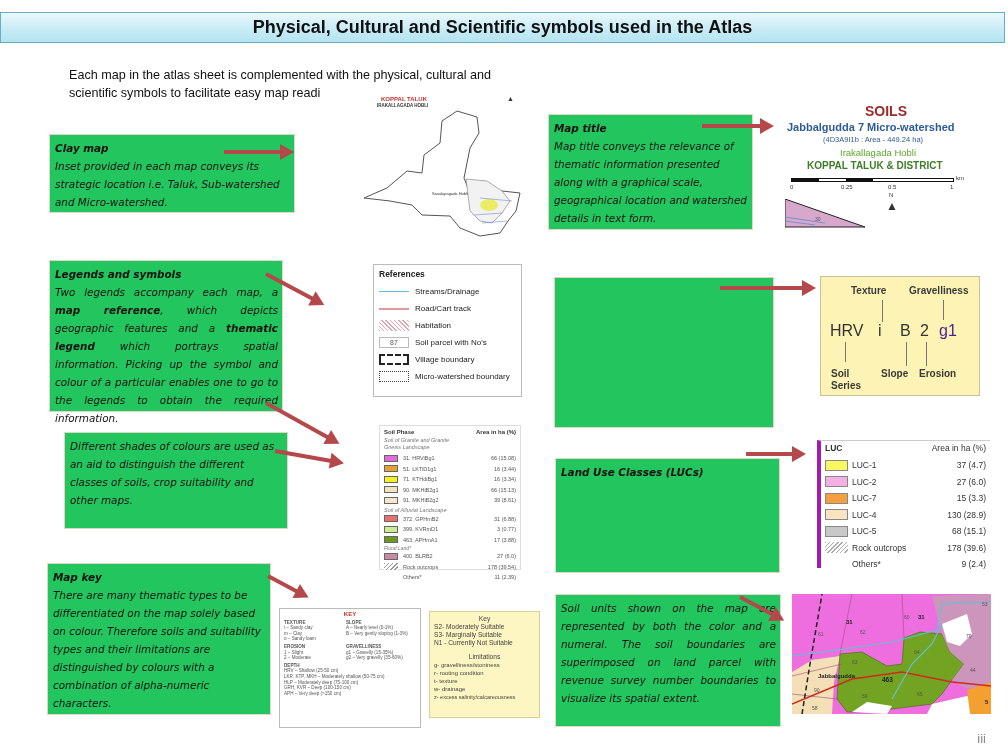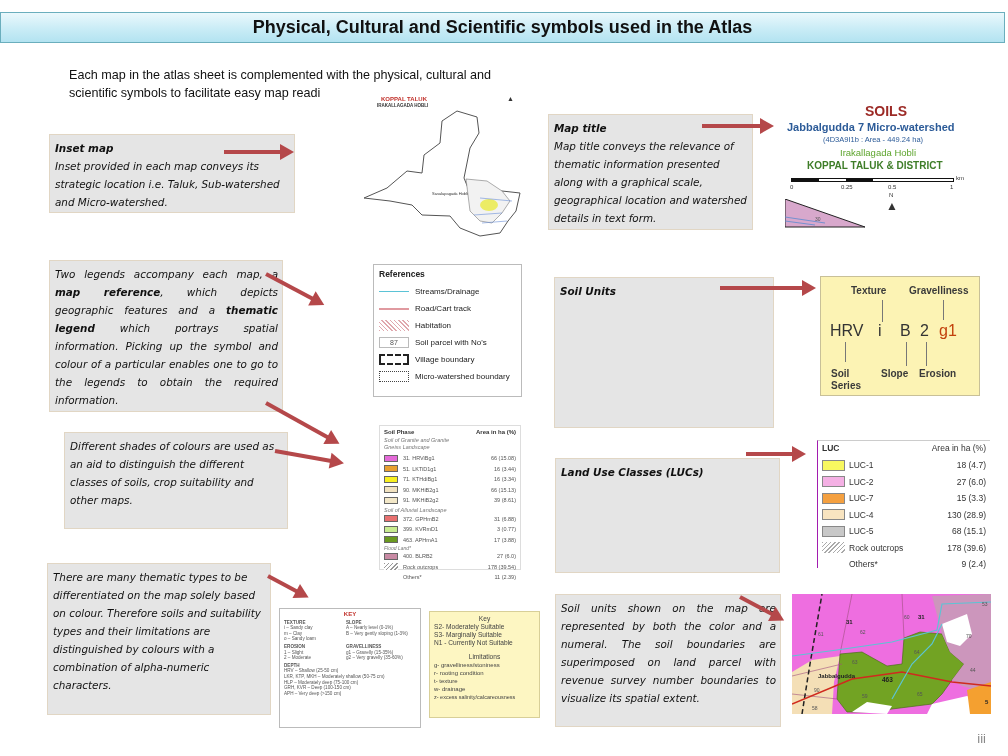--- a/index.html
+++ b/index.html
@@ -1,21 +1,21 @@
 <!DOCTYPE html>
 <html><head>
 <meta charset="utf-8">
 <style>
   * { box-sizing: border-box; margin: 0; padding: 0; }
   body { width: 1008px; height: 756px; background: #ffffff; position: relative; overflow: hidden; font-family: "DejaVu Sans", sans-serif; }
   .title-bar { position: absolute; left: 0; top: 12px; width: 1005px; height: 31px; border: 1px solid #6aaebd;
     background: linear-gradient(to bottom, #eaf8fc 0%, #c9ecf6 55%, #b3e3f1 100%); text-align: center; }
   .title-bar span { font-family: "Liberation Sans", sans-serif; font-weight: bold; font-size: 18px; line-height: 29px; color: #111; letter-spacing: 0px; }
   .intro { position: absolute; left: 57px; top: 66px; width: 460px; font-family: "Liberation Sans", sans-serif; font-size: 12.6px; line-height: 18px; color: #111; margin-left: 12px; }
-  .box { position: absolute; background: #e5e5e5; border: 1px solid #e1d6c4; padding: 4px 4px 4px 5px;
+  .box { position: absolute; background: #22c55e; border: 1px solid #e1d6c4; padding: 4px 4px 4px 5px;
     font-family: "DejaVu Sans", sans-serif; font-style: italic; font-size: 10.4px; line-height: 18px; color: #111; }
   .box .hd { font-weight: bold; display: block; }
   .box.just { text-align: justify; }
   .box b { font-weight: bold; }
   .arrow { position: absolute; height: 4px; background: #b5484a; transform-origin: left center; }
   .arrow::after { content: ""; position: absolute; right: -10px; top: -6px; border-left: 14px solid #b5484a; border-top: 8px solid transparent; border-bottom: 8px solid transparent; }
   .panel { position: absolute; background: #fff; font-family: "Liberation Sans", sans-serif; color: #222; }
   .legend-box { border: 1px solid #bbb; }
   .ref-row { display: flex; align-items: center; height: 17px; font-size: 8px; }
   .ref-sym { width: 30px; height: 11px; margin-right: 6px; flex: none; }
@@ -28,43 +28,44 @@
 </head>
 <body>
 
 <div class="title-bar">
   <span>Physical, Cultural and Scientific symbols used in the Atlas</span>
 </div>
 
 <div class="intro">Each map in the atlas sheet is complemented with the  physical, cultural and scientific  symbols to facilitate easy map readi</div>
 
 <div class="box" style="left:49px;top:134px;width:246px;height:79px;">
-  <span class="hd">Inset map</span>
+  <span class="hd">Clay map</span>
   <span>Inset  provided in each map conveys its strategic location i.e. Taluk, Sub-watershed and  Micro-watershed.</span>
 </div>
 
 <div class="box just" style="left:49px;top:260px;width:234px;height:152px;">
+  <span class="hd">Legends and symbols</span>
   <span>Two legends accompany each map, a </span><b>map reference</b><span>, which depicts geographic features and a </span><b>thematic legend</b><span> which portrays spatial  information. Picking up the symbol and colour of a particular enables one to go to the legends to obtain the required information.</span>
 </div>
 
 <div class="box" style="left:64px;top:432px;width:224px;height:97px;">
   <span>Different shades of colours are used as an aid to distinguish the different classes of soils, crop suitability  and other maps.</span>
 </div>
 
 <div class="box" style="left:47px;top:563px;width:224px;height:152px;">
+  <span class="hd">Map key</span>
   <span>There are many thematic types to be differentiated on the map solely based on colour. Therefore soils and suitability types and their limitations are distinguished by colours with a combination of alpha-numeric characters.</span>
 </div>
 
 <div class="box" style="left:548px;top:114px;width:205px;height:116px;">
   <span class="hd">Map title</span>
   <span>Map title conveys the relevance of thematic information presented along with  a graphical scale, geographical location and watershed details in text form.</span>
 </div>
 
 <div class="box just" style="left:554px;top:277px;width:220px;height:151px;">
-  <span class="hd">Soil Units</span>
 </div>
 
 <div class="box" style="left:555px;top:458px;width:225px;height:115px;">
   <span class="hd">Land Use Classes (LUCs)</span>
 </div>
 
 <div class="box just" style="left:555px;top:594px;width:226px;height:133px;">
   <span>Soil units shown on the map are represented by both the color and a numeral. The soil boundaries are superimposed on land parcel with revenue survey number boundaries to visualize its spatial extent.</span>
 </div>
 
@@ -256,40 +257,40 @@
   <div style="font-size:5.5px;white-space:nowrap;">z- excess salinity/calcareousness</div>
 </div>
 
 <div class="panel" style="left:820px;top:276px;width:160px;height:120px;background:#fcf3b4;border:1px solid #c8c098;">
   <div style="position:absolute;left:30px;top:8px;font-size:10px;font-weight:bold;color:#3a3a3a;">Texture</div>
   <div style="position:absolute;left:88px;top:8px;font-size:10px;font-weight:bold;color:#3a3a3a;">Gravelliness</div>
   <div style="position:absolute;left:9px;top:45px;font-size:16px;color:#333;">HRV</div>
   <div style="position:absolute;left:57px;top:45px;font-size:16px;color:#333;">i</div>
   <div style="position:absolute;left:79px;top:45px;font-size:16px;color:#333;">B</div>
   <div style="position:absolute;left:99px;top:45px;font-size:16px;color:#333;">2</div>
-  <div style="position:absolute;left:118px;top:45px;font-size:16px;color:#c2410c;">g1</div>
+  <div style="position:absolute;left:118px;top:45px;font-size:16px;color:#4c1d95;">g1</div>
   <div style="position:absolute;left:61px;top:23px;width:1px;height:22px;background:#777;"></div>
   <div style="position:absolute;left:122px;top:23px;width:1px;height:20px;background:#777;"></div>
   <div style="position:absolute;left:24px;top:65px;width:1px;height:20px;background:#777;"></div>
   <div style="position:absolute;left:85px;top:65px;width:1px;height:24px;background:#777;"></div>
   <div style="position:absolute;left:105px;top:65px;width:1px;height:24px;background:#777;"></div>
   <div style="position:absolute;left:10px;top:91px;width:36px;font-size:10px;font-weight:bold;color:#3a3a3a;line-height:12px;">Soil Series</div>
   <div style="position:absolute;left:60px;top:91px;font-size:10px;font-weight:bold;color:#3a3a3a;">Slope</div>
   <div style="position:absolute;left:98px;top:91px;font-size:10px;font-weight:bold;color:#3a3a3a;">Erosion</div>
 </div>
 
-<div class="panel" style="left:817px;top:440px;width:173px;height:128px;border-top:1px solid #ccc;border-left:1px solid #a21caf;padding:2px 4px;">
+<div class="panel" style="left:817px;top:440px;width:173px;height:128px;border-top:1px solid #ccc;border-left:4px solid #a21caf;padding:2px 4px;">
   <div style="display:flex;justify-content:space-between;font-size:8.5px;color:#333;height:14px;">
     <span style="font-weight:bold;">LUC</span>
     <span>Area in ha (%)</span>
   </div>
   <div class="luc-row">
       <div class="luc-sw" style="background:#f8f860"></div>
       <span style="flex:1">LUC-1</span>
-      <span>18 (4.7)</span>
+      <span>37 (4.7)</span>
     </div>
   <div class="luc-row">
       <div class="luc-sw" style="background:#f4b0e4"></div>
       <span style="flex:1">LUC-2</span>
       <span>27 (6.0)</span>
     </div>
   <div class="luc-row">
       <div class="luc-sw" style="background:#f4a040"></div>
       <span style="flex:1">LUC-7</span>
       <span>15 (3.3)</span>

